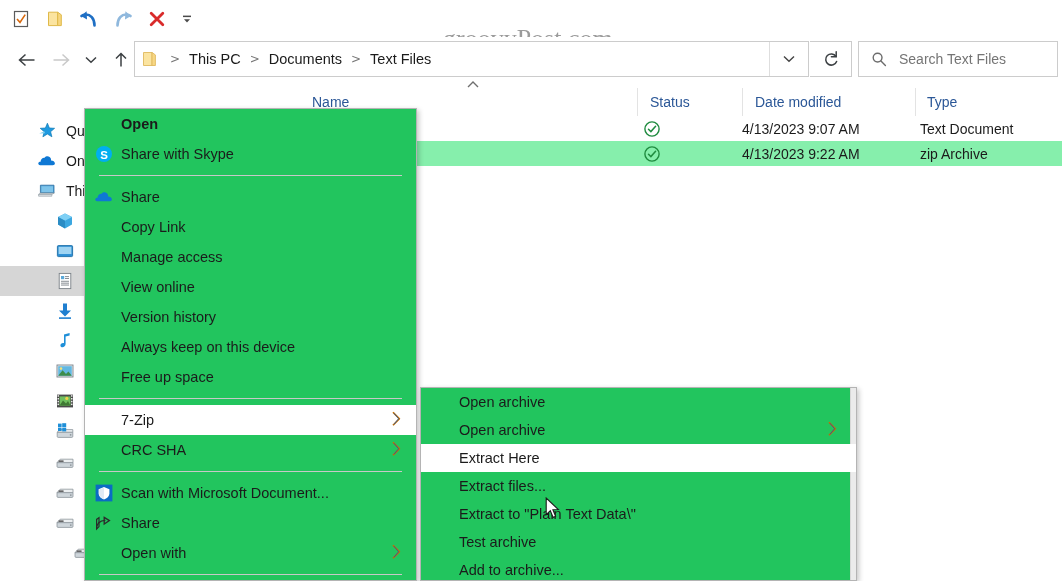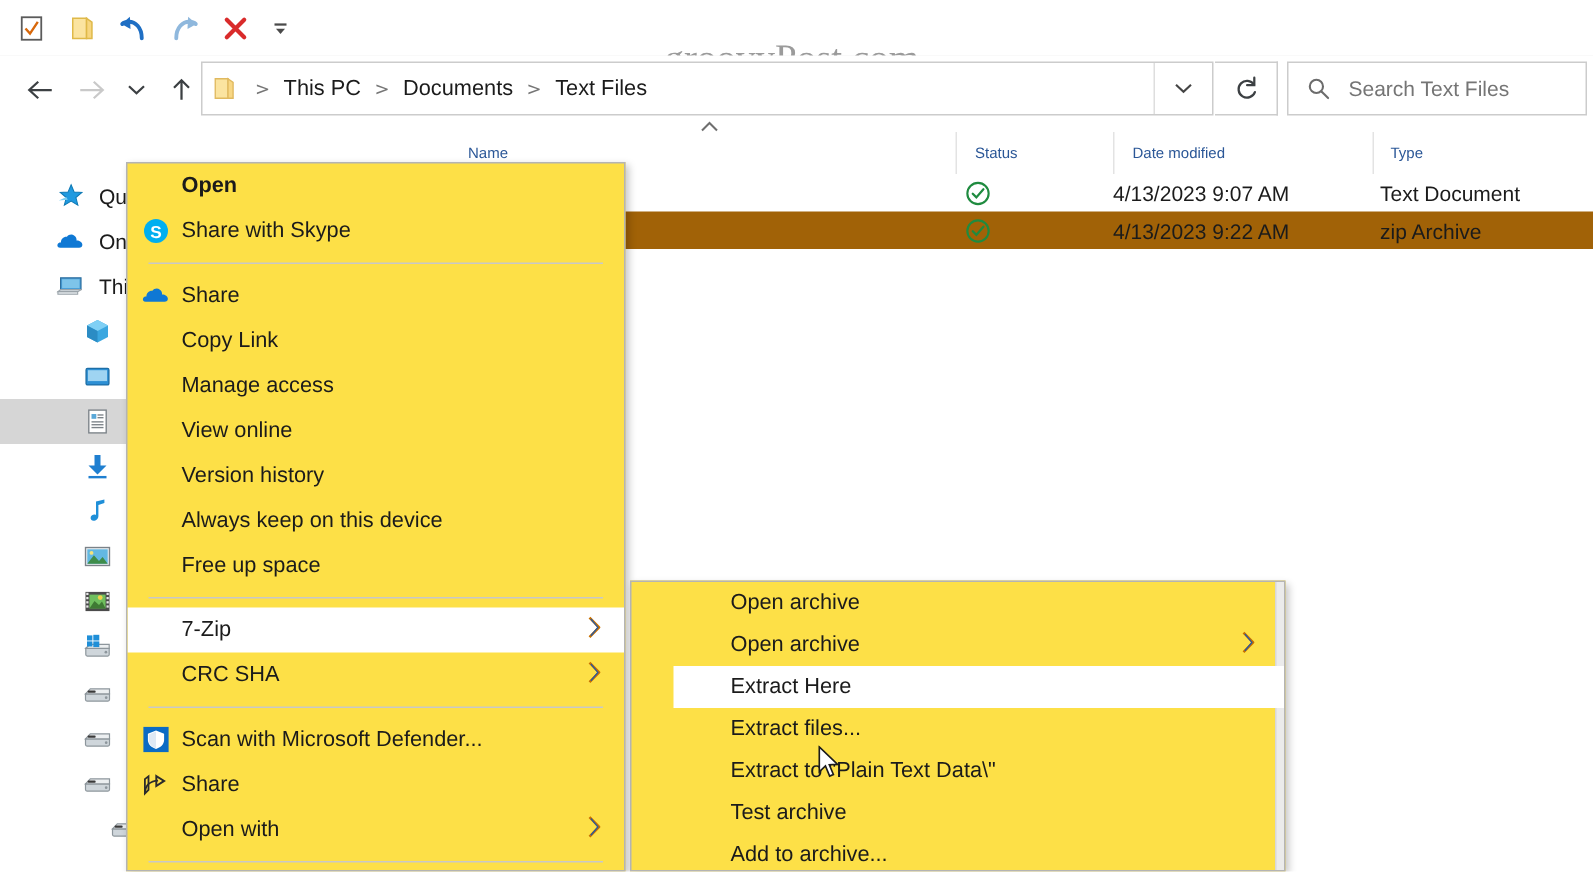--- a/index.html
+++ b/index.html
@@ -98,21 +98,21 @@
 
   
   #colheaders {
     position: absolute; left: 0; top: 88px; width: 1062px; height: 28px;
     background: #ffffff;
     border-bottom: 1px solid #e3e3e3;
   }
   .colh {
     position: absolute; top: 0; height: 28px;
     display: flex; align-items: center;
-    font-size: 10px; color: #2b5797;
+    font-size: 14px; color: #2b5797;
     padding-left: 12px;
     box-sizing: border-box;
   }
   .colh.bordered { border-left: 1px solid #e3e3e3; }
   #sort-caret {
     position: absolute; left: 466px; top: 80px;
     font-size: 11px; color: #6f6f6f; line-height: 1;
     font-family: "DejaVu Sans", sans-serif;
   }
 
@@ -140,38 +140,38 @@
   
   #filelist {
     position: absolute; left: 232px; top: 116px;
     width: 830px; height: 465px; background: #ffffff;
   }
   .frow {
     position: absolute; left: 0; width: 830px; height: 25px;
     display: flex; align-items: center;
     font-size: 14px; color: #1b1b1b;
   }
-  .frow.selected { background: #a16207; }
+  .frow.selected { background: #86efac; }
   .fcell { position: absolute; display: flex; align-items: center; height: 25px; }
   .fname { left: 26px; }
   .fstatus { left: 410px; }
   .fdate { left: 510px; color: #1b1b1b; }
   .ftype { left: 688px; }
 
   
   .ctxmenu {
     position: absolute;
-    background: #fde047;
+    background: #22c55e;
     border: 1px solid #b4b4b4;
     box-shadow: 2px 2px 5px rgba(0,0,0,0.22);
     box-sizing: border-box;
     overflow: hidden;
   }
   #ctxmenu-main { left: 84px; top: 108px; width: 333px; height: 473px; }
-  #ctxmenu-sub  { left: 420px; top: 387px; width: 437px; height: 194px; padding-left: 28px; }
+  #ctxmenu-sub  { left: 420px; top: 387px; width: 437px; height: 194px; }
 
   .mi {
     position: relative;
     height: 30px;
     display: flex; align-items: center;
     font-size: 14.5px; color: #1b1b1b;
     padding-left: 36px;
     box-sizing: border-box;
     white-space: nowrap;
   }
@@ -594,21 +594,21 @@
       </div>
       <div class="mi-sep"></div>
       <div class="mi">
         <span class="mi-ico">
           <svg width="20" height="20" viewBox="0 0 20 20">
             <rect x="1.6" y="1.6" width="16.8" height="16.8" fill="#0b6bc4"></rect>
             <path d="M10 4 L15.4 6.2 V10.4 C15.4 13.4 12.9 15.4 10 16.4 C7.1 15.4 4.6 13.4 4.6 10.4 V6.2 Z" fill="#ffffff"></path>
             <path d="M10 4.6 L10 16 C7.4 15 5.2 13.1 5.2 10.4 V6.6 Z" fill="#dfe9f4"></path>
           </svg>
         </span>
-        <span>Scan with Microsoft Defender...</span>
+        <span>Scan with Microsoft Document...</span>
       </div>
       <div class="mi">
         <span class="mi-ico">
           <svg width="20" height="20" viewBox="0 0 20 20">
             <path d="M2.6 16 C2.6 10.4 6.4 7.6 11.4 7.4" fill="none" stroke="#2b2b2b" stroke-width="1.3"></path>
             <path d="M2.6 16 V6.4 L5 4.6 V13.6 Z" fill="none" stroke="#2b2b2b" stroke-width="1.2"></path>
             <path d="M10.2 4.4 L15.4 7.6 L10.2 11 Z" fill="none" stroke="#2b2b2b" stroke-width="1.3"></path>
           </svg>
         </span>
         <span>Share</span>

